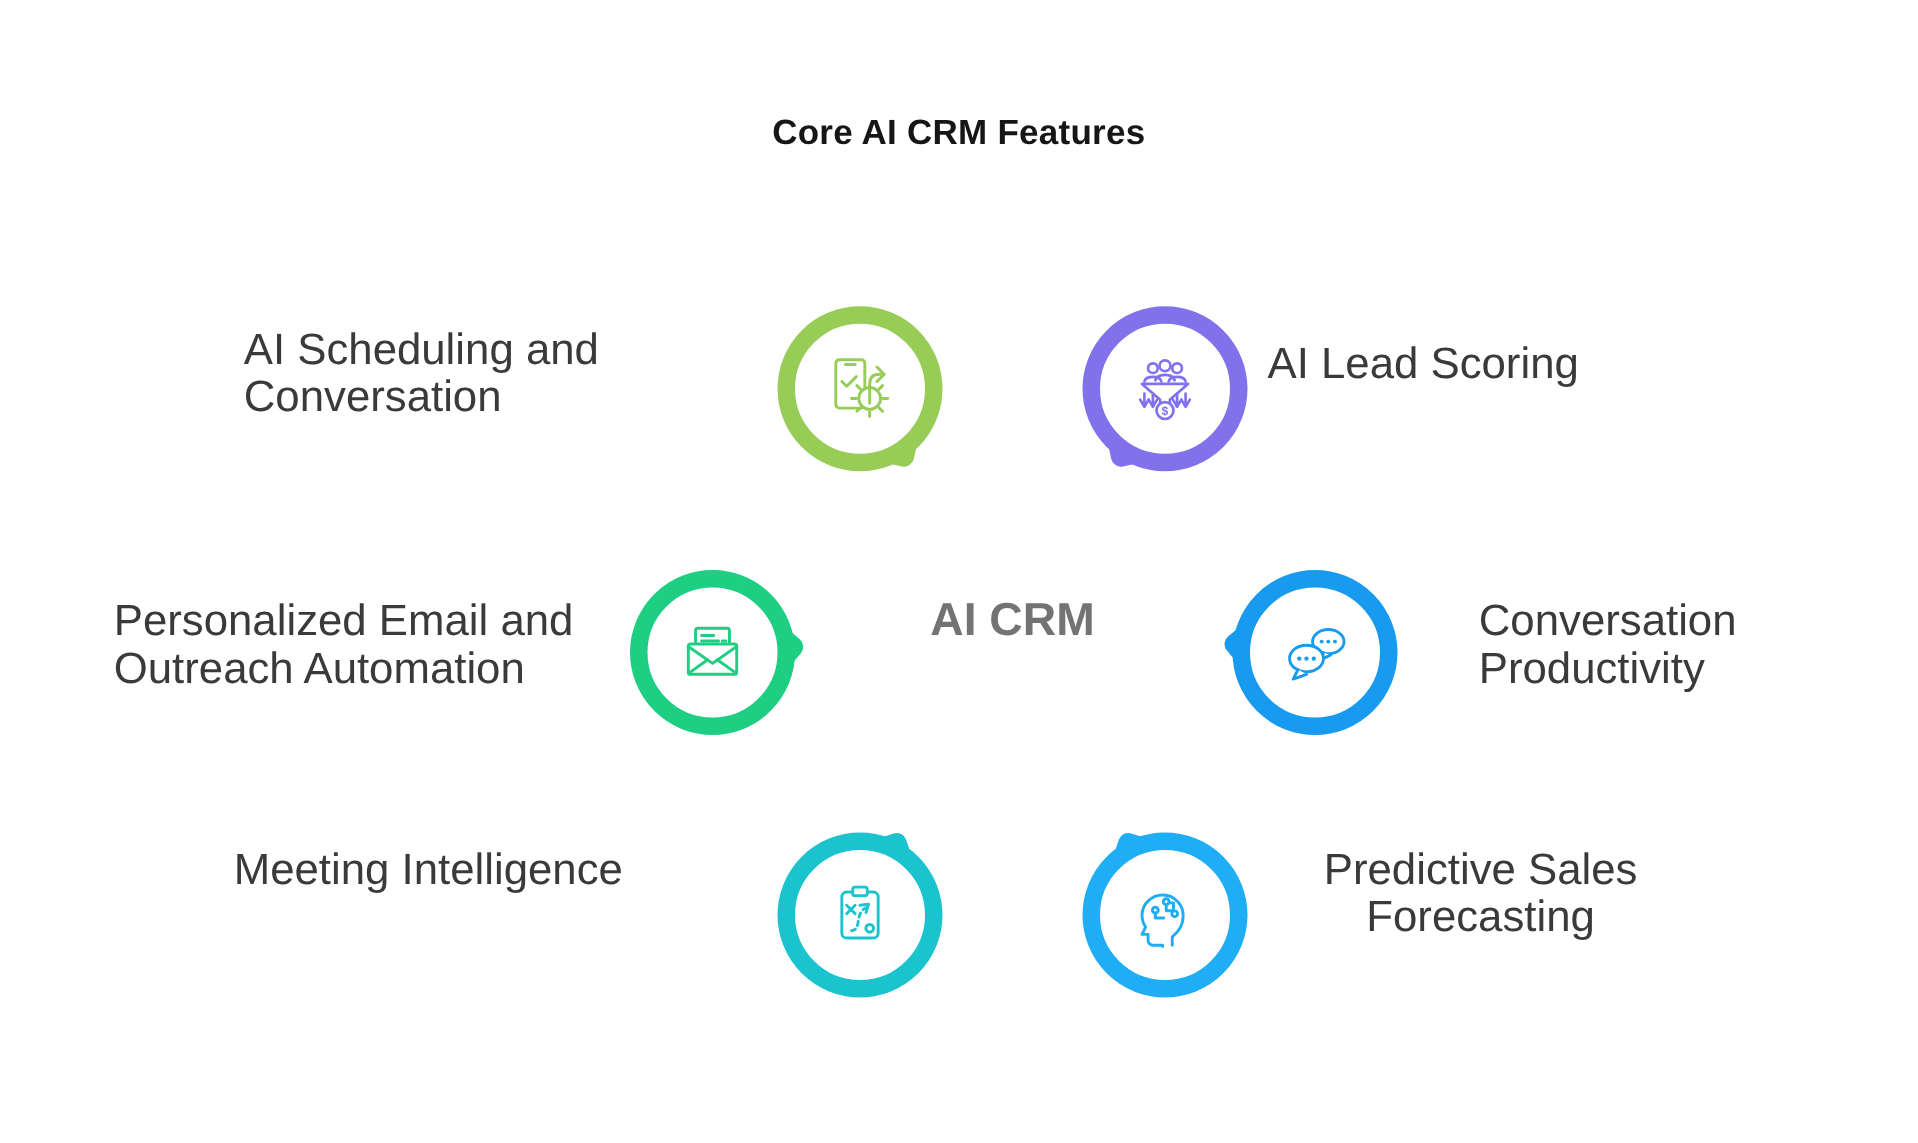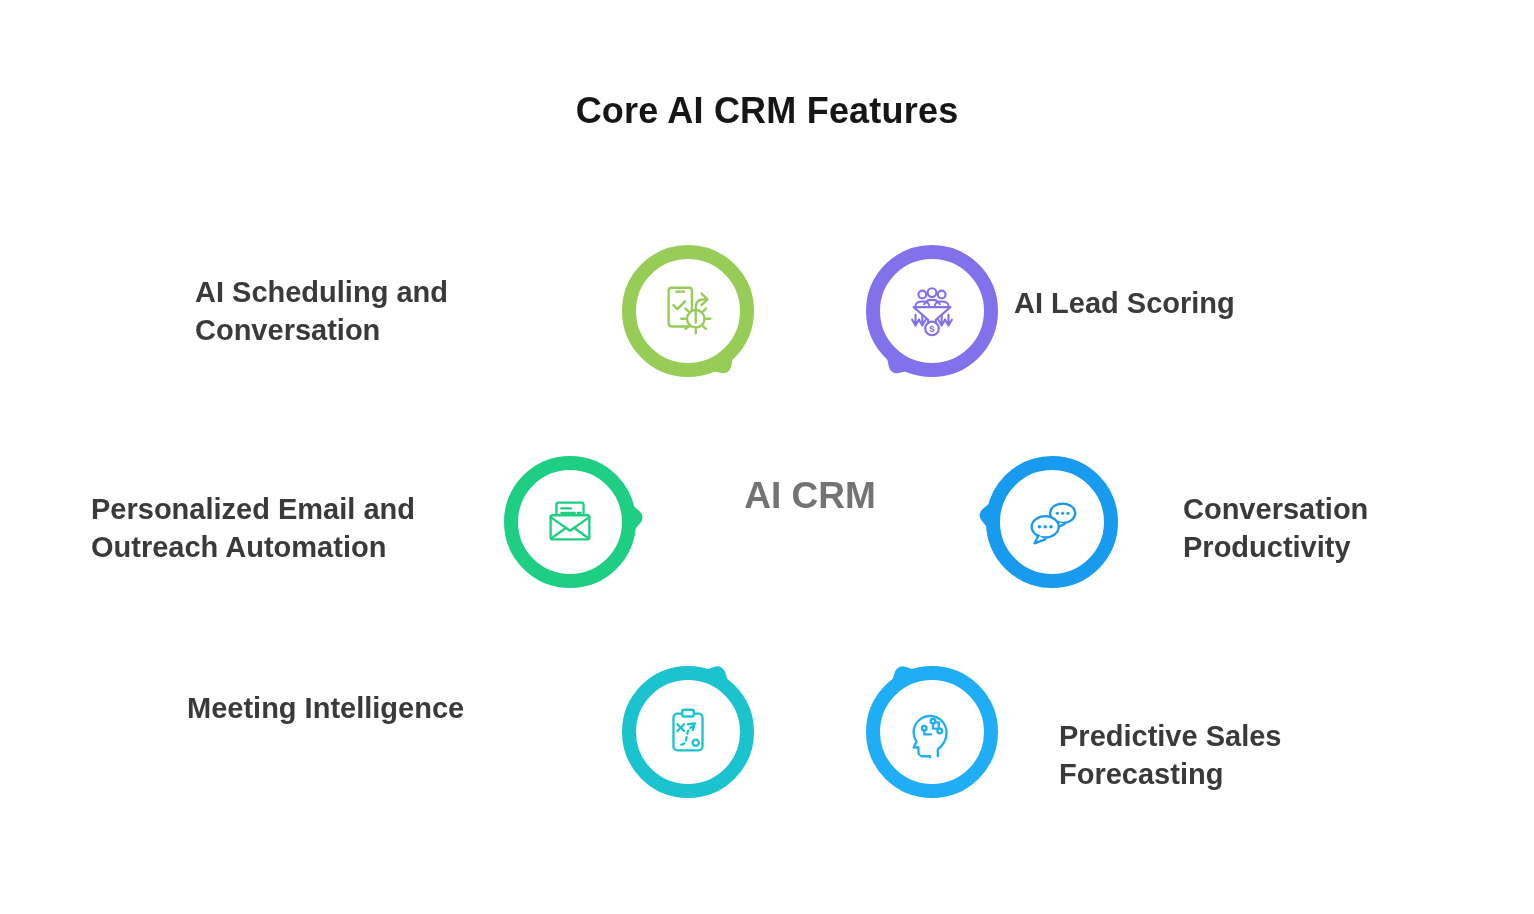--- a/index.html
+++ b/index.html
@@ -8,21 +8,21 @@
     width:1534px;height:914px;
     background:#ffffff;
     overflow:hidden;
     font-family:"Liberation Sans", sans-serif;
   }
   .title{
     position:absolute;
     left:0;top:90px;width:100%;
     margin:0;
     text-align:center;
-    font-size:36px;
+    font-size:28px;
     font-weight:bold;
     color:#161616;
     letter-spacing:0.2px;
   }
   .center-label{
     position:absolute;
     left:660px;top:475px;width:300px;
     text-align:center;
     font-size:37px;
     font-weight:bold;
@@ -61,33 +61,32 @@
   .n3 .tail{transform:rotate(-4deg) translateX(52px) rotate(45deg);}
   .n4{left:986px;top:456px;}
   .n4 .tail{transform:rotate(186deg) translateX(52px) rotate(45deg);}
   .n5{left:622px;top:666px;}
   .n5 .tail{transform:rotate(-63deg) translateX(52px) rotate(45deg);}
   .n6{left:866px;top:666px;}
   .n6 .tail{transform:rotate(-117deg) translateX(52px) rotate(45deg);}
 
   .label{
     position:absolute;
-    font-size:29px;
-    font-weight:bold;
+    font-size:35px;
+    font-weight:normal;
     color:#3a3a3a;
     line-height:38px;
     white-space:nowrap;
-    margin-top:12px;
   }
   .l1{left:195px;top:261px;}
   .l2{left:1014px;top:272px;}
   .l3{left:91px;top:478px;}
   .l4{left:1183px;top:478px;}
   .l5{left:187px;top:677px;}
-  .l6{left:1059px;top:705px;}
+  .l6{left:1059px;top:677px;text-align:center;}
 </style>
 </head>
 <body>
 
 <div class="canvas">
 
   <h1 class="title">Core AI CRM Features</h1>
 
   <div class="center-label">AI CRM</div>
 

